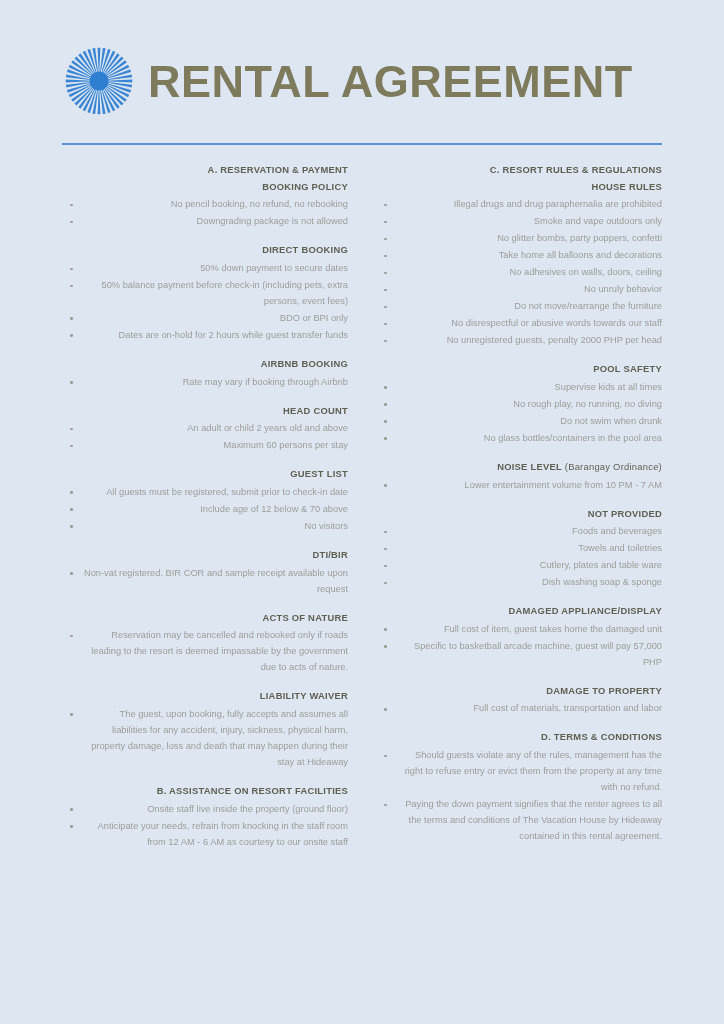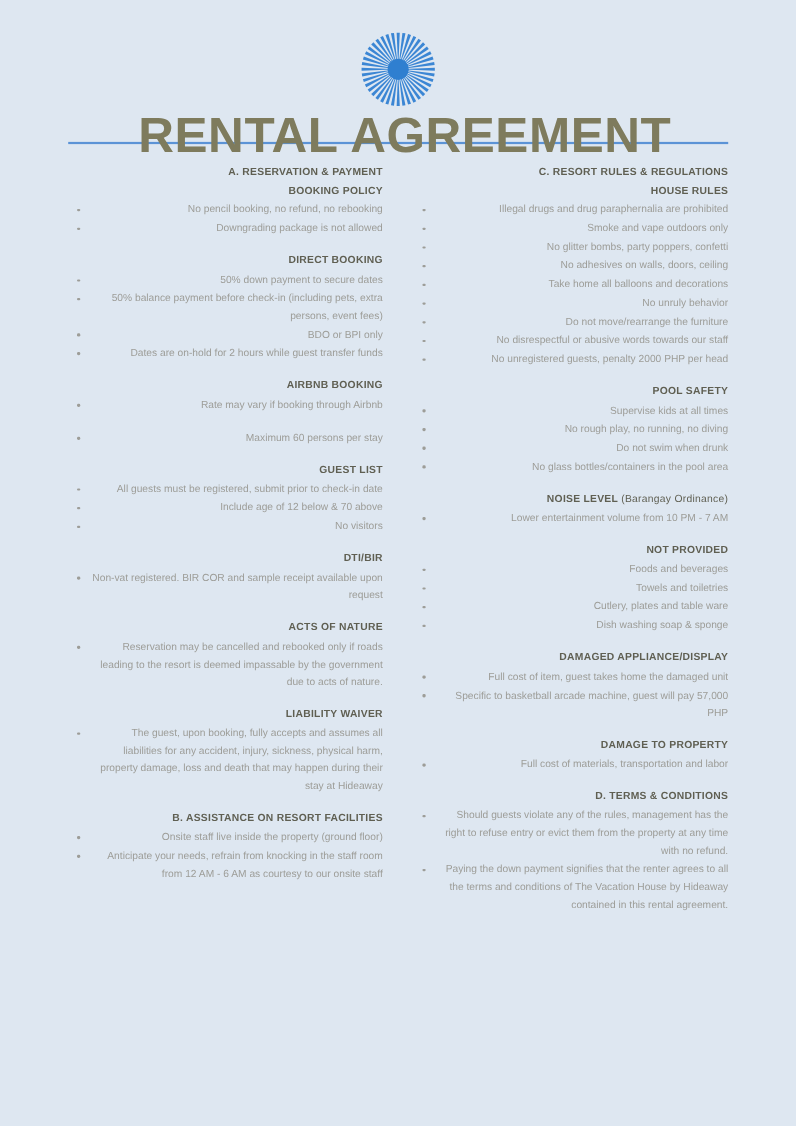--- a/index.html
+++ b/index.html
@@ -19,23 +19,22 @@
     width: 724px;
     height: 1024px;
     box-sizing: border-box;
     padding: 0 62px;
   }
 
   
   .header {
     display: flex;
     align-items: center;
-    padding-top: 26px;
+    padding-top: 40px;
     height: 82px;
-    flex-direction: column;
   }
   .logo {
     width: 74px;
     height: 74px;
     flex: 0 0 74px;
     position: relative;
   }
   .logo svg { display: block; width: 74px; height: 74px; }
 
   .doc-title {
@@ -190,21 +189,23 @@
             <li>Dates are on-hold for 2 hours while guest transfer funds</li>
           </ul>
         </div>
         <div class="block">
           <div class="heading">AIRBNB BOOKING</div>
           <ul class="bullets">
             <li>Rate may vary if booking through Airbnb</li>
           </ul>
         </div>
         <div class="block">
-          <ul class="bullets">
+          <div class="heading">HEAD COUNT</div>
+          <ul class="bullets">
+            <li>An adult or child 2 years old and above</li>
             <li>Maximum 60 persons per stay</li>
           </ul>
         </div>
         <div class="block">
           <div class="heading">GUEST LIST</div>
           <ul class="bullets">
             <li>All guests must be registered, submit prior to check-in date</li>
             <li>Include age of 12 below &amp; 70 above</li>
             <li>No visitors</li>
           </ul>
@@ -238,22 +239,22 @@
     <div class="col right">
         <div class="block tight">
           <div class="heading">C. RESORT RULES &amp; REGULATIONS</div>
         </div>
         <div class="block">
           <div class="heading">HOUSE RULES</div>
           <ul class="bullets">
             <li>Illegal drugs and drug paraphernalia are prohibited</li>
             <li>Smoke and vape outdoors only</li>
             <li>No glitter bombs, party poppers, confetti</li>
+            <li>Take home all balloons and decorations</li>
             <li>No adhesives on walls, doors, ceiling</li>
-            <li>Take home all balloons and decorations</li>
             <li>No unruly behavior</li>
             <li>Do not move/rearrange the furniture</li>
             <li>No disrespectful or abusive words towards our staff</li>
             <li>No unregistered guests, penalty 2000 PHP per head</li>
           </ul>
         </div>
         <div class="block">
           <div class="heading">POOL SAFETY</div>
           <ul class="bullets">
             <li>Supervise kids at all times</li>

